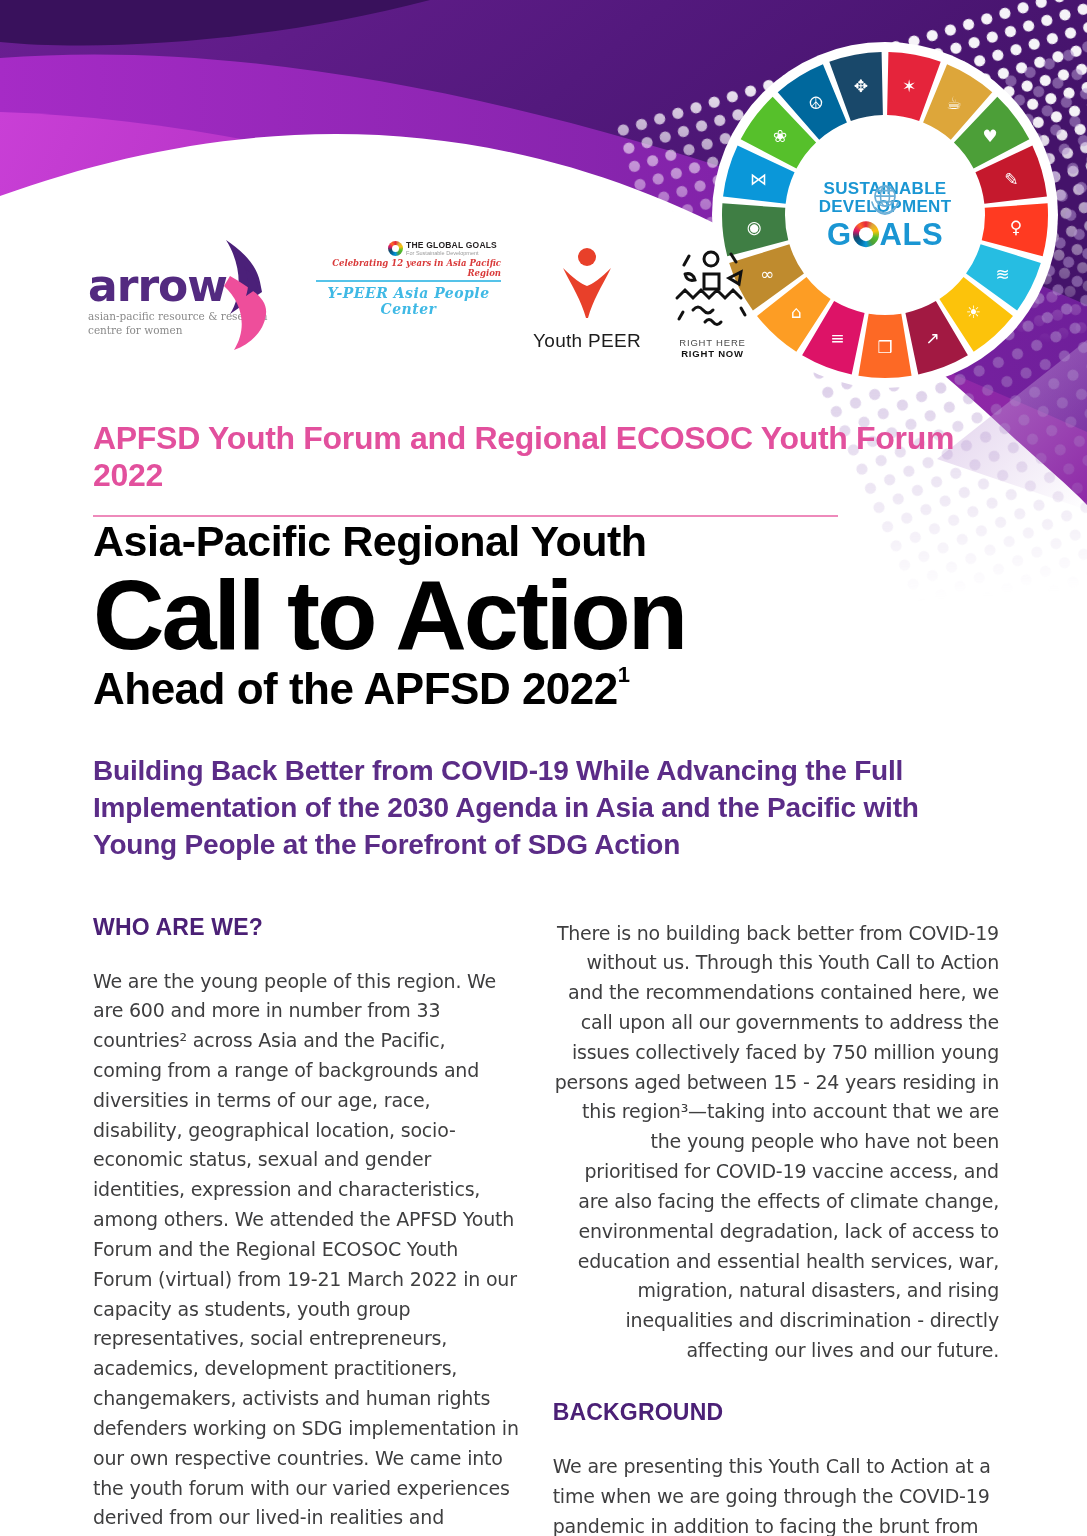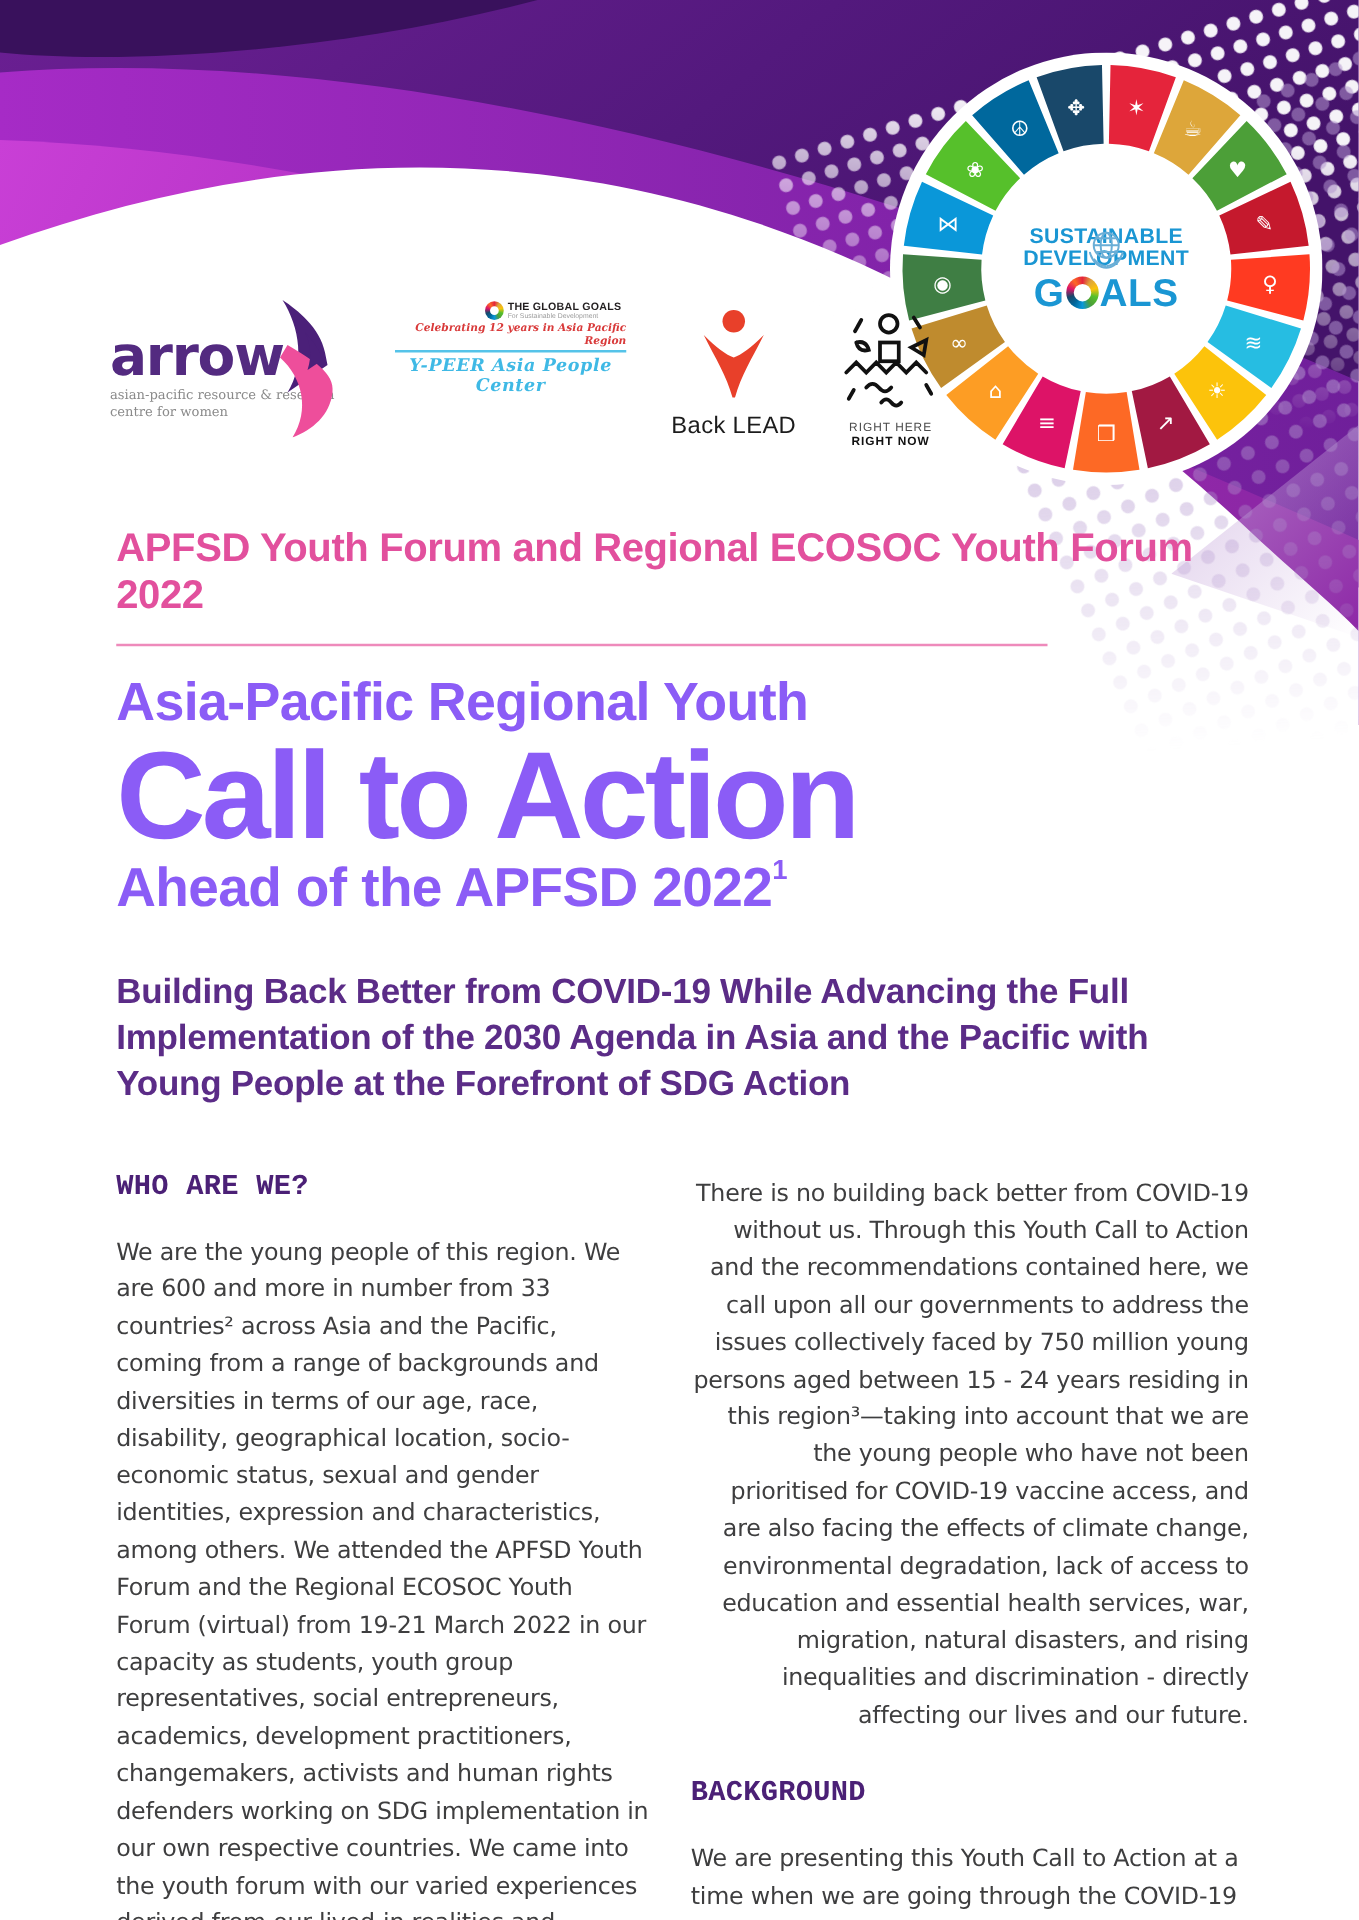--- a/index.html
+++ b/index.html
@@ -54,31 +54,31 @@
   .logo-ylead { width:120px; margin-left:26px; margin-top:10px; text-align:center; }
   .ylead-label { font-family:"Liberation Sans", sans-serif; font-size:19px; color:#1c1c1c; margin-top:6px; letter-spacing:.3px; }
   .logo-rhrn { width:95px; margin-left:18px; margin-top:12px; text-align:center; }
   .rhrn-l1 { font-family:"Liberation Sans", sans-serif; font-size:9.5px; color:#4a4a4a; letter-spacing:.8px; margin-top:5px; }
   .rhrn-l2 { font-family:"Liberation Sans", sans-serif; font-weight:bold; font-size:9.5px; color:#111; letter-spacing:.8px; }
 
   
   .content { position:relative; padding:420px 88px 0 93px; }
   .kicker { font-family:"Liberation Sans", sans-serif; font-weight:bold; font-size:32px; color:#e2509d; letter-spacing:-.3px; }
   .rule-pink { width:745px; height:2px; background:#ee8abb; margin-top:21px; border:0; }
-  .title-block { margin-top:21px; color:#8b5cf6; }
+  .title-block { color:#000000; }
   .title-l1 { font-family:"Liberation Sans", sans-serif; font-weight:bold; font-size:43px; letter-spacing:-.5px; line-height:1.15; }
   .title-l2 { font-family:"Liberation Sans", sans-serif; font-weight:bold; font-size:99px; letter-spacing:-3px; line-height:.98; }
   .title-l3 { font-family:"Liberation Sans", sans-serif; font-weight:bold; font-size:44px; letter-spacing:-.5px; width:772px; text-align:left; line-height:1.05; }
   .title-l3 sup { font-size:22px; vertical-align:22px; font-weight:bold; }
   .subtitle { margin-top:40px; font-family:"Liberation Sans", sans-serif; font-weight:bold; font-size:28px; color:#5b2c87; line-height:1.32; letter-spacing:-.2px; }
   .subtitle span { display:block; }
   .columns { display:flex; gap:33px; margin-top:50px; }
   .col-left { width:432px; }
   .col-right { width:452px; }
-  .sec-head { font-family:Liberation Mono, monospace; font-weight:bold; font-size:23px; color:#4b2076; letter-spacing:.2px; }
+  .sec-head { font-family:Liberation Sans, sans-serif; font-weight:bold; font-size:23px; color:#4b2076; letter-spacing:.2px; }
   .body-p { font-size:19px; color:#3e3e3f; line-height:1.57; letter-spacing:-.2px; margin-top:26px; }
   .col-right .body-p:first-child { margin-top:5px;text-align:right; }
   .col-right .sec-head { margin-top:33px; }
 </style>
 </head>
 <body>
 
 <div class="page">
 
   <div class="hero">
@@ -197,21 +197,21 @@
       <div class="ypeer-cel">Celebrating 12 years in Asia Pacific Region</div>
       <div class="ypeer-rule"></div>
       <div class="ypeer-center">Y-PEER Asia People Center</div>
     </div>
 
     <div class="logo-ylead">
       <svg width="52" height="72" viewBox="0 0 52 72">
         <circle cx="26" cy="9" r="9" fill="#e8402a"></circle>
         <path d="M2,20 C12,40 20,52 25,70 C27,70 27,70 27,70 C32,52 40,40 50,20 C40,30 32,36 26,38 C20,36 12,30 2,20 Z" fill="#e8402a"></path>
       </svg>
-      <div class="ylead-label">Back LEAD</div>
+      <div class="ylead-label">Youth PEER</div>
     </div>
 
     <div class="logo-rhrn">
       <svg width="84" height="78" viewBox="0 0 84 78">
         <g fill="none" stroke="#111" stroke-width="3" stroke-linecap="round">
           <circle cx="40" cy="9" r="7"></circle>
           <rect x="33" y="24" width="15" height="15"></rect>
           <path d="M18,6 l-5,9"></path>
             <path d="M60,4 l5,8"></path>
           <path d="M14,24 q8,-2 10,6 q-8,2 -10,-6"></path>

